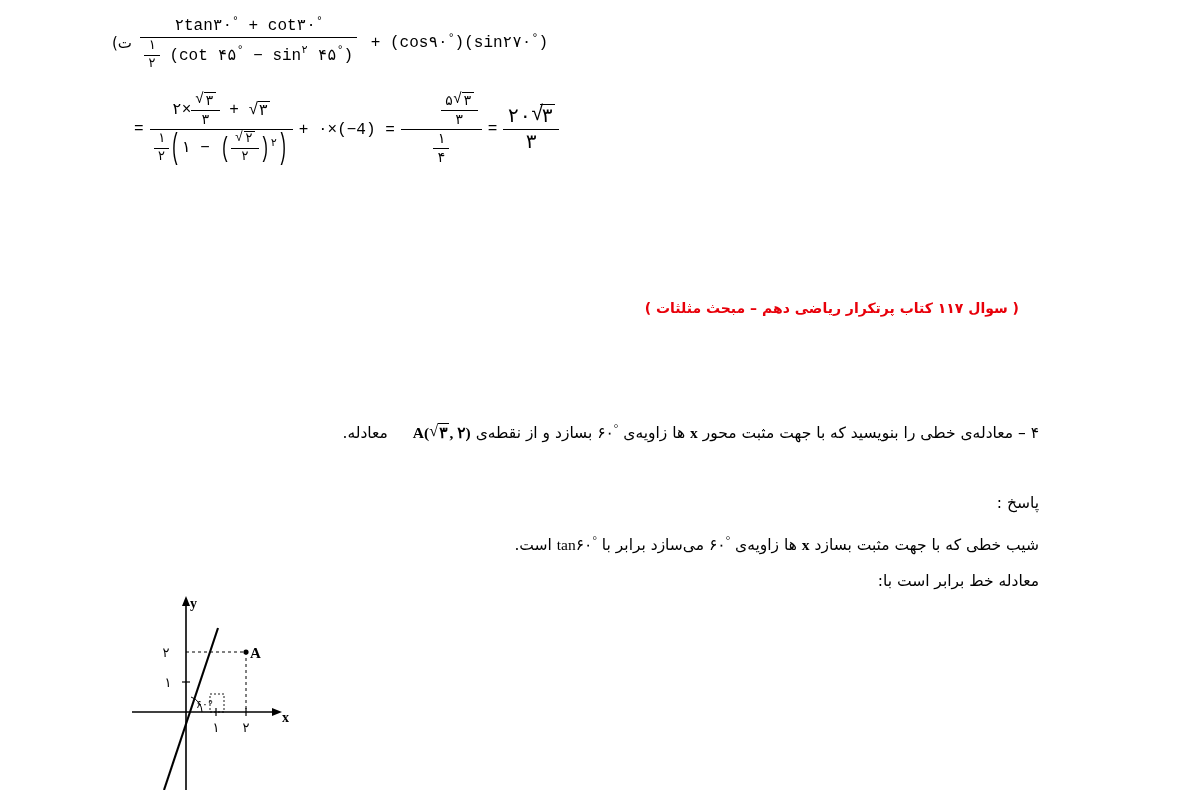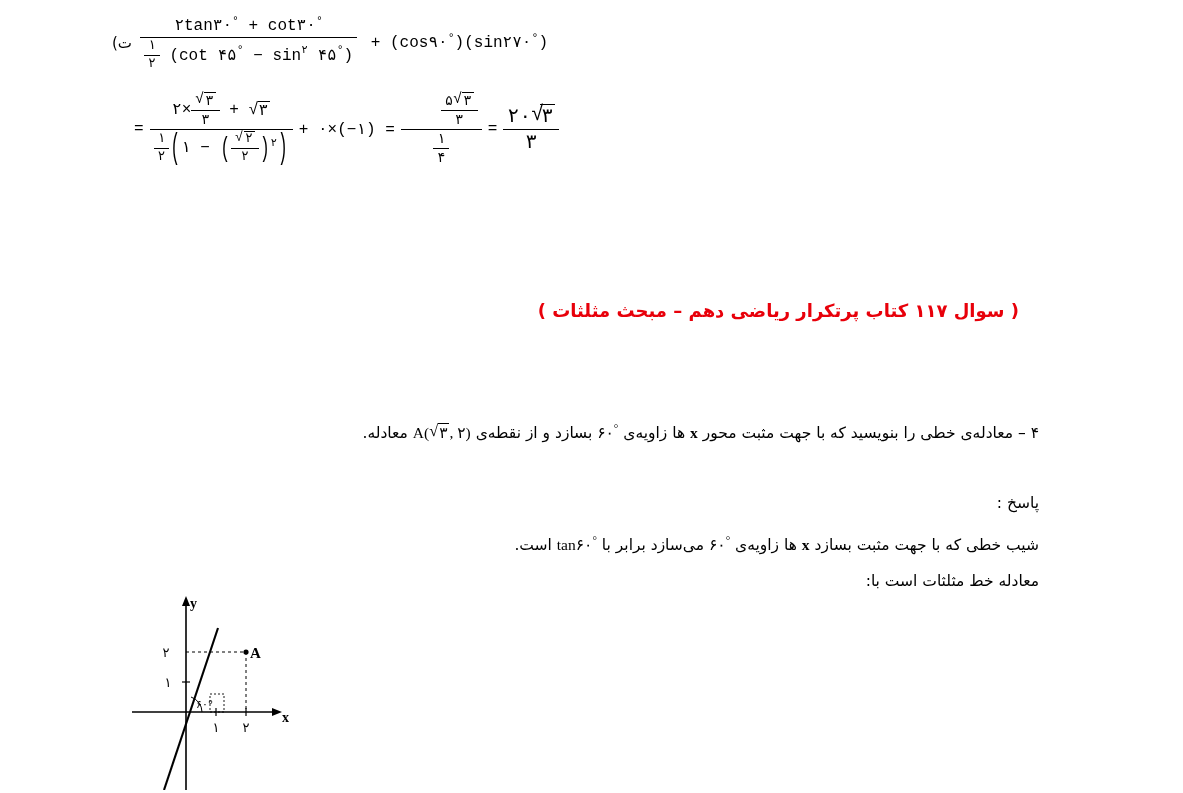--- a/index.html
+++ b/index.html
@@ -98,21 +98,21 @@
   }
 
   
   #red-heading {
     position: absolute;
     right: 164px;
     top: 300px;
     color: #e8000a;
     font-family: "DejaVu Sans", sans-serif;
     font-weight: bold;
-    font-size: 18px;
+    font-size: 14px;
     direction: rtl;
     white-space: nowrap;
   }
 
   
   .rtl-par {
     position: absolute;
     direction: rtl;
     text-align: right;
     font-family: "DejaVu Sans", sans-serif;
@@ -175,21 +175,21 @@
         </span>
         <span class="den">
           <span class="frac" style="font-size:13px;vertical-align:middle;">
             <span class="num">۱</span><span class="den">۲</span>
           </span><span class="paren-big">(</span>۱ −
           <span class="paren-mid">(</span><span class="frac" style="font-size:13px;"><span class="num"><span class="sqrt"><span class="rad">۲</span></span></span><span class="den">۲</span></span><span class="paren-mid">)</span><span class="sup">۲</span><span class="paren-big">)</span>
         </span>
       </span>
     </span>
 
-    <span class="math">+ ۰×(−۱) =</span>
+    <span class="math">+ ۰×(−4) =</span>
 
     <span class="math">
       <span class="frac" style="font-size:16px;">
         <span class="num">
           <span class="frac" style="font-size:14px;margin-left:36px;">
             <span class="num">۵<span class="sqrt"><span class="rad">۳</span></span></span>
             <span class="den">۳</span>
           </span>
         </span>
         <span class="den">
@@ -213,39 +213,39 @@
 
 <div id="red-heading">( سوال ۱۱۷ کتاب پرتکرار ریاضی دهم – مبحث مثلثات )</div>
 
 <div id="question-line" class="rtl-par">
   <span>۴ –</span>
   <span>معادله‌ی خطی را بنویسید که با جهت مثبت محور</span>
   <span class="math-inline" style="font-weight:bold;">x</span>
   <span>ها زاویه‌ی</span>
   <span class="math-inline"><span>۶۰</span><span class="deg">°</span></span>
   <span>بسازد و از نقطه‌ی</span>
-  <span class="math-inline" style="font-weight:normal;">
+  <span class="math-inline" style="font-weight:bold;margin-left:20px;">
     <span>A(</span><span class="sqrt"><span class="rad">۳</span></span><span>, ۲</span><span>)</span>
   </span>
   <span>معادله.</span>
 </div>
 
 <div id="answer-label" class="rtl-par">پاسخ :</div>
 
 <div id="answer-line-1" class="rtl-par">
   <span>شیب خطی که با جهت مثبت بسازد</span>
   <span class="math-inline" style="font-weight:bold;">x</span>
   <span>ها زاویه‌ی</span>
   <span class="math-inline"><span>۶۰</span><span class="deg">°</span></span>
   <span>می‌سازد برابر با</span>
   <span class="math-inline" style="font-weight:normal;"><span>tan۶۰</span><span class="deg">°</span></span>
   <span>است.</span>
 </div>
 
-<div id="answer-line-2" class="rtl-par">معادله خط مثلثات است با:</div>
+<div id="answer-line-2" class="rtl-par">معادله خط برابر است با:</div>
 
 <div id="graph">
   <svg width="210" height="200" viewBox="0 0 210 200">
 
     <line x1="14" y1="122" x2="160" y2="122" stroke="#000" stroke-width="1.6"></line>
     <line x1="68" y1="10" x2="68" y2="200" stroke="#000" stroke-width="1.6"></line>
 
     <polygon points="68,6 64,16 72,16" fill="#000"></polygon>
 
     <polygon points="164,122 154,118 154,126" fill="#000"></polygon>

